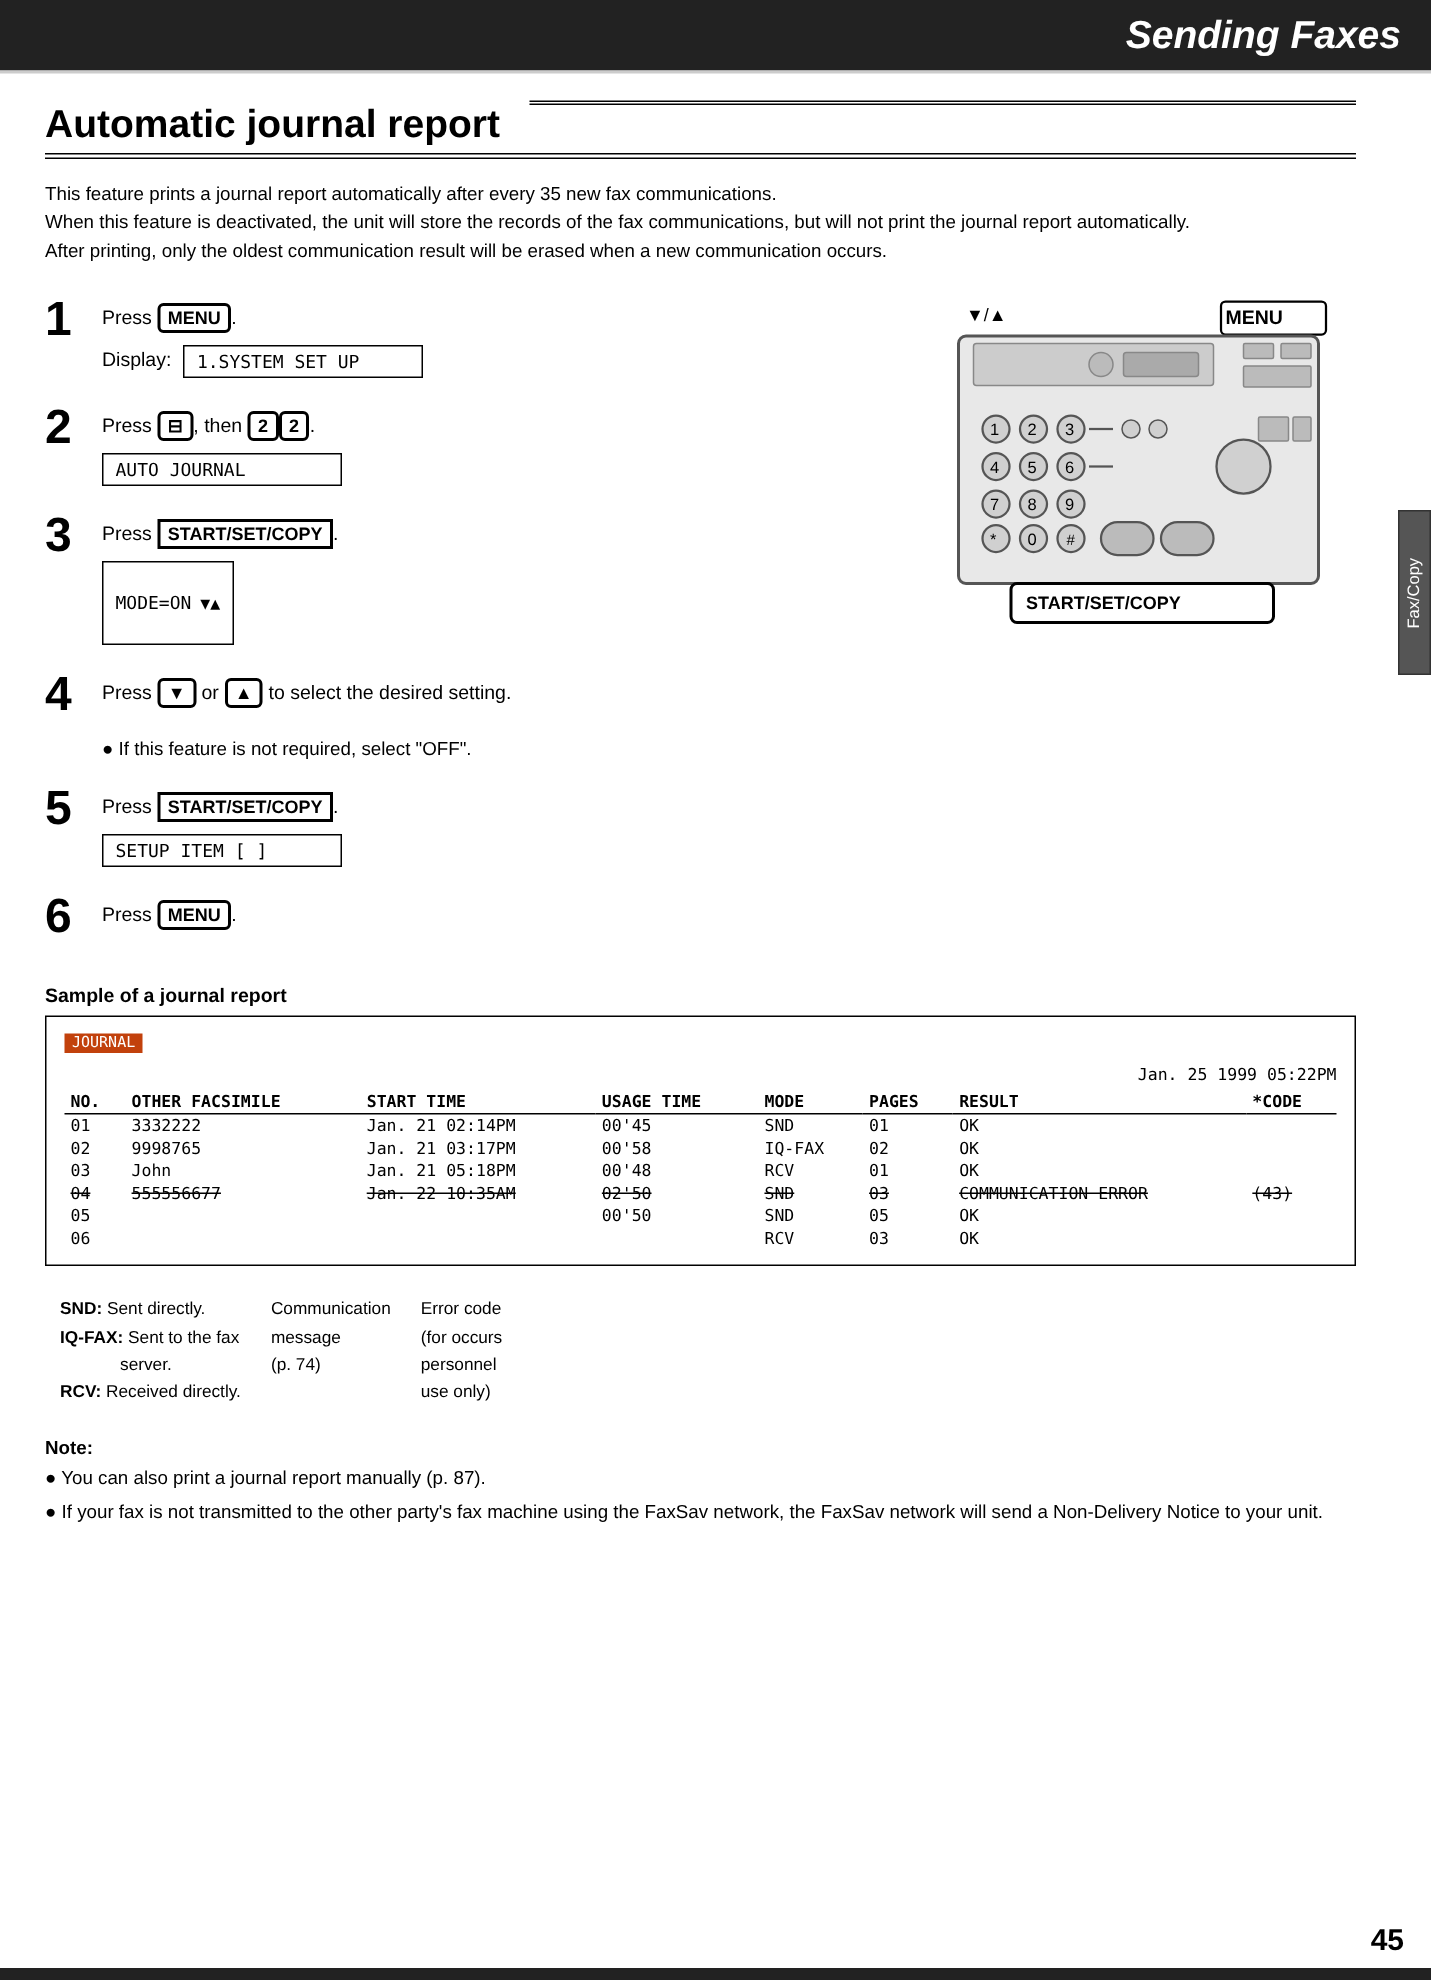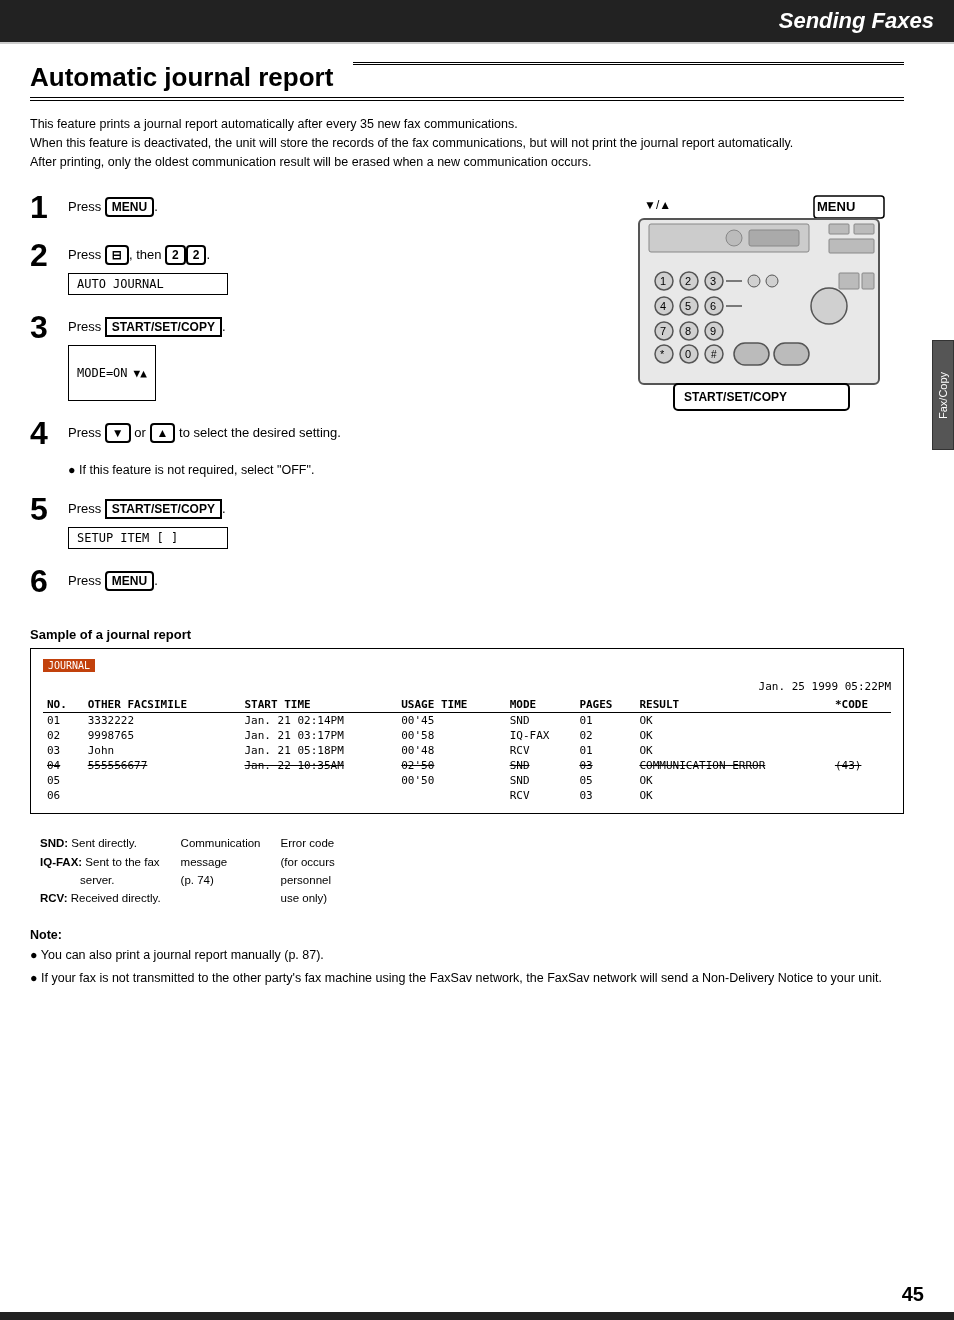--- a/index.html
+++ b/index.html
@@ -12,21 +12,21 @@
       min-height: 1320px;
       position: relative;
     }
 
     
     .header {
       background: #222;
       color: #fff;
       text-align: right;
       padding: 8px 20px 8px 0;
-      font-size: 22px;
+      font-size: 26px;
       font-weight: bold;
       font-style: italic;
     }
 
     
     .side-tab {
       position: absolute;
       right: 0;
       top: 340px;
       width: 22px;
@@ -233,21 +233,21 @@
       margin-bottom: 4px;
     }
     .note-item::before {
       content: "● ";
     }
 
     
     .page-number {
       position: absolute;
       bottom: 14px;
-      right: 30px;
+      right: 18px;
       font-size: 20px;
       font-weight: bold;
     }
 
     
     .bottom-bar {
       position: absolute;
       bottom: 0;
       left: 0;
       right: 0;
@@ -304,20 +304,24 @@
 
   <div class="steps-area">
 
     <div class="steps-left">
 
       <div class="step">
         <div class="step-number">1</div>
         <div class="step-content">
           <div class="step-text">
             Press <span class="key-rounded">MENU</span>.
+          </div>
+          <div class="display-row">
+            <span class="display-label">Display:</span>
+            <span class="display-box">1.SYSTEM SET UP</span>
           </div>
         </div>
       </div>
 
       <div class="step">
         <div class="step-number">2</div>
         <div class="step-content">
           <div class="step-text">
             Press <span class="key-rounded">⊟</span>, then <span class="key-rounded">2</span><span class="key-rounded">2</span>.
           </div>

